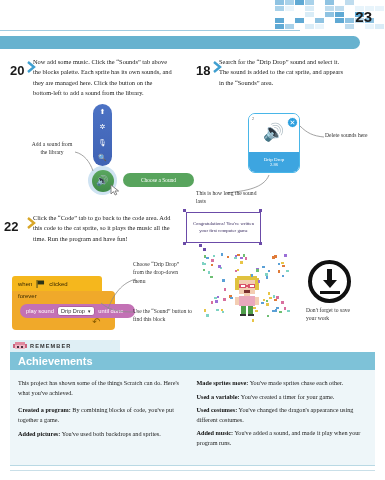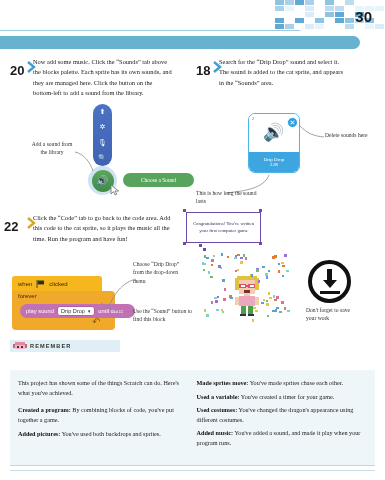--- a/index.html
+++ b/index.html
@@ -259,21 +259,21 @@
         <div class="pix" style="left: 80px; top: 18px; width: 9px; height: 5px; background: rgb(191, 220, 238);"></div>
         <div class="pix" style="left: 90px; top: 18px; width: 9px; height: 5px; background: rgb(143, 195, 226);"></div>
         <div class="pix" style="left: 0px; top: 24px; width: 9px; height: 5px; background: rgb(95, 169, 212);"></div>
         <div class="pix" style="left: 10px; top: 24px; width: 9px; height: 5px; background: rgb(169, 210, 234);"></div>
         <div class="pix" style="left: 30px; top: 24px; width: 9px; height: 5px; background: rgb(217, 236, 247);"></div>
         <div class="pix" style="left: 40px; top: 24px; width: 9px; height: 5px; background: rgb(232, 244, 251);"></div>
         <div class="pix" style="left: 70px; top: 24px; width: 9px; height: 5px; background: rgb(191, 220, 238);"></div>
         <div class="pix" style="left: 90px; top: 24px; width: 9px; height: 5px; background: rgb(232, 244, 251);"></div>
         <div class="pix" style="left: 100px; top: 24px; width: 9px; height: 5px; background: rgb(217, 236, 247);"></div>
       </div>
-    <div class="page-num">30</div>
+    <div class="page-num">23</div>
     <div class="header-rule"></div>
   </div>
   <div class="topbar"></div>
 
   <div class="step-num" style="left:10px; top:63px;">20</div>
   <svg class="step-arrow" style="left:26px; top:60px;" width="12" height="14" viewBox="0 0 12 14">
     <polyline points="2,2 8,7 2,12" fill="none" stroke="#3f9fd0" stroke-width="2.4"></polyline>
   </svg>
   <div class="step-text" style="left:33px; top:57px; width:140px;">Now add some music. Click the “Sounds” tab above the blocks palette. Each sprite has its own sounds, and they are managed here. Click the button on the bottom-left to add a sound from the library.</div>
 
@@ -480,20 +480,23 @@
   <div class="rem-icon" id="remicon">
       <div class="rpx" style="left: 0px; top: 2px; width: 2px; height: 4px; background: rgb(201, 98, 125);"></div>
       <div class="rpx" style="left: 12px; top: 2px; width: 2px; height: 4px; background: rgb(201, 98, 125);"></div>
       <div class="rpx" style="left: 2px; top: 0px; width: 10px; height: 3px; background: rgb(224, 136, 159);"></div>
       <div class="rpx" style="left: 2px; top: 3px; width: 10px; height: 4px; background: rgb(240, 183, 198);"></div>
       <div class="rpx" style="left: 4px; top: 4px; width: 2px; height: 2px; background: rgb(74, 48, 64);"></div>
       <div class="rpx" style="left: 8px; top: 4px; width: 2px; height: 2px; background: rgb(74, 48, 64);"></div>
     </div>
   <div class="rem-label">REMEMBER</div>
 
+  <div class="ach-header">
+    <span>Achievements</span>
+  </div>
 
   <div class="ach-body">
     <div class="ach-col">
       <div class="ach-intro">This project has shown some of the things Scratch can do. Here's what you've achieved.</div>
       <div class="ach-item">
         <b>Created a program:</b>
         <span>By combining blocks of code, you've put together a game.</span>
       </div>
       <div class="ach-item">
         <b>Added pictures:</b>

